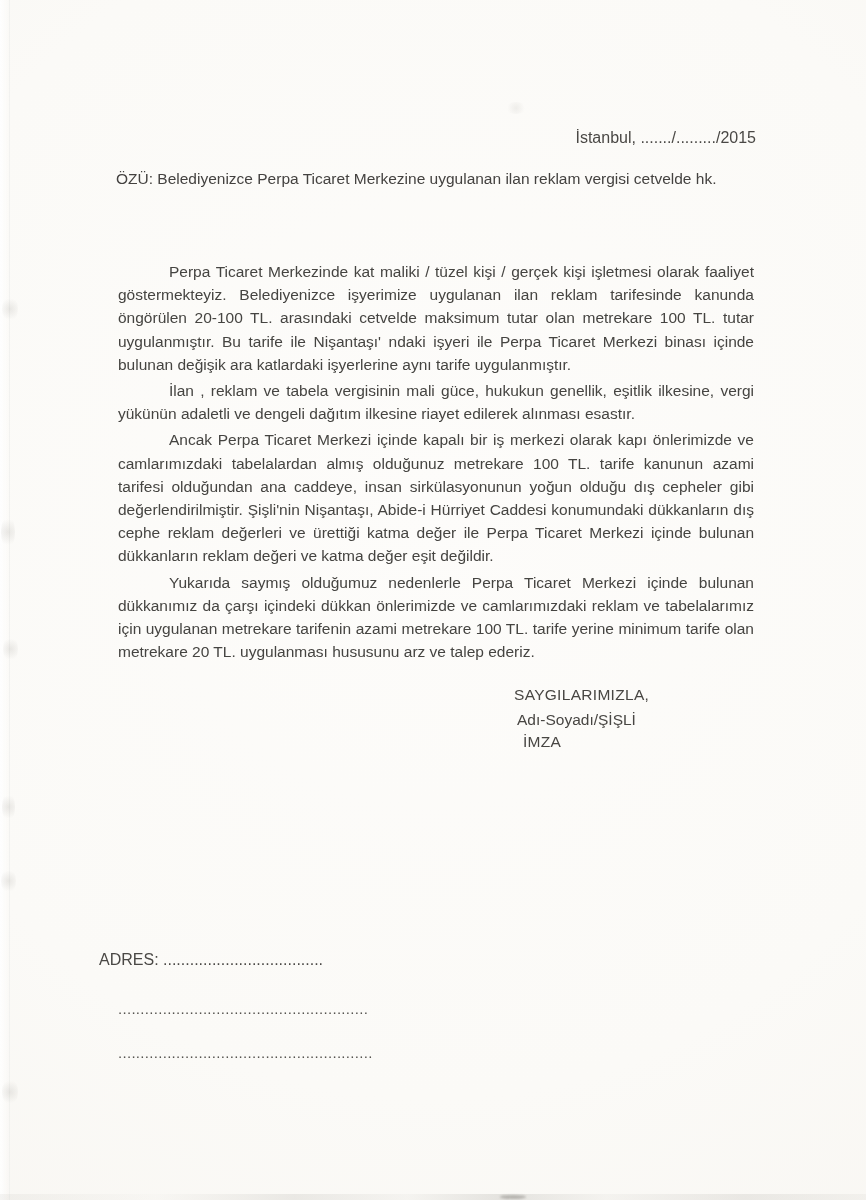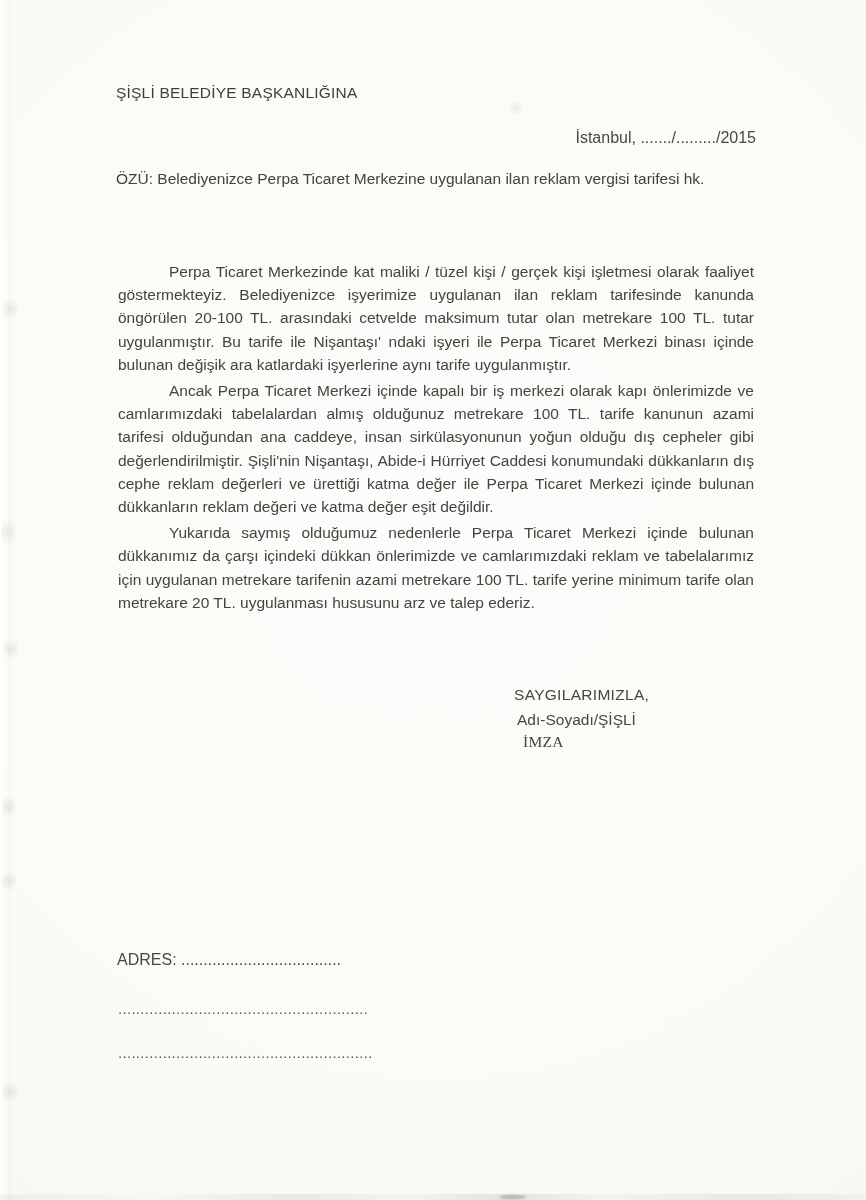--- a/index.html
+++ b/index.html
@@ -107,25 +107,24 @@
     left: 517px; top: 711px;
     font-size: 15.5px;
     color: #484643;
   }
   .signature-label {
     position: absolute;
     left: 523px; top: 733px;
     font-size: 15.5px;
     letter-spacing: 0.3px;
     color: #484643;
-    font-family: Liberation Serif, serif;
   }
   .address-line {
     position: absolute;
-    left: 117px; top: 951px;
+    left: 99px; top: 951px;
     font-size: 16px;
     color: #4a4845;
   }
   .dotted-1 {
     position: absolute;
     left: 118px; top: 1000px;
     font-size: 15px;
     letter-spacing: 0.3px;
     color: #55534f;
   }
@@ -145,28 +144,28 @@
   <div class="edge-left"></div>
 
   <div class="smudge s1"></div>
   <div class="smudge s2"></div>
   <div class="smudge s3"></div>
   <div class="smudge s4"></div>
   <div class="smudge s5"></div>
   <div class="smudge s6"></div>
   <div class="smudge s7"></div>
 
-  <div class="recipient">ŞİŞLİ BELEDİYE BAŞKANLIĞINA</div>
 
   <div class="dateline">İstanbul, ......./........./2015</div>
 
-  <div class="subject">ÖZÜ: Belediyenizce Perpa Ticaret Merkezine uygulanan ilan reklam vergisi tarifesi hk.</div>
+  <div class="subject">ÖZÜ: Belediyenizce Perpa Ticaret Merkezine uygulanan ilan reklam vergisi cetvelde hk.</div>
 
   <div class="body-block">
     <p>Perpa Ticaret Merkezinde kat maliki / tüzel kişi / gerçek kişi işletmesi olarak faaliyet göstermekteyiz. Belediyenizce işyerimize uygulanan ilan reklam tarifesinde kanunda öngörülen 20-100 TL. arasındaki cetvelde maksimum tutar olan metrekare 100 TL. tutar uygulanmıştır. Bu tarife ile Nişantaşı' ndaki işyeri ile Perpa Ticaret Merkezi binası içinde bulunan değişik ara katlardaki işyerlerine aynı tarife uygulanmıştır.</p>
+    <p>İlan , reklam ve tabela vergisinin mali güce, hukukun genellik, eşitlik ilkesine, vergi yükünün adaletli ve dengeli dağıtım ilkesine riayet edilerek alınması esastır.</p>
     <p>Ancak Perpa Ticaret Merkezi içinde kapalı bir iş merkezi olarak kapı önlerimizde ve camlarımızdaki tabelalardan almış olduğunuz metrekare 100 TL. tarife kanunun azami tarifesi olduğundan ana caddeye, insan sirkülasyonunun yoğun olduğu dış cepheler gibi değerlendirilmiştir. Şişli'nin Nişantaşı, Abide-i Hürriyet Caddesi konumundaki dükkanların dış cephe reklam değerleri ve ürettiği katma değer ile Perpa Ticaret Merkezi içinde bulunan dükkanların reklam değeri ve katma değer eşit değildir.</p>
     <p>Yukarıda saymış olduğumuz nedenlerle Perpa Ticaret Merkezi içinde bulunan dükkanımız da çarşı içindeki dükkan önlerimizde ve camlarımızdaki reklam ve tabelalarımız için uygulanan metrekare tarifenin azami metrekare 100 TL. tarife yerine minimum tarife olan metrekare 20 TL. uygulanması hususunu arz ve talep ederiz.</p>
   </div>
 
   <div class="closing-salutation">SAYGILARIMIZLA,</div>
 
   <div class="signer-name">Adı-Soyadı/ŞİŞLİ</div>
 
   <div class="signature-label">İMZA</div>
 

